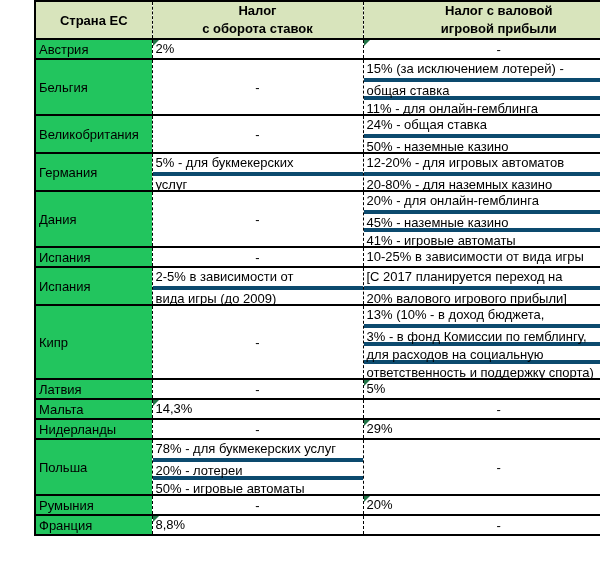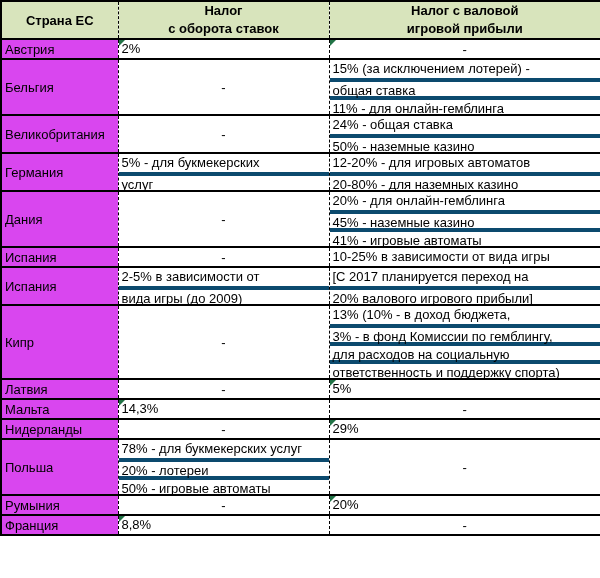--- a/index.html
+++ b/index.html
@@ -3,21 +3,21 @@
 <meta charset="utf-8">
 <style>
   html, body {
     margin: 0;
     padding: 0;
     background: #ffffff;
     font-family: "Liberation Sans", "DejaVu Sans", sans-serif;
     font-size: 13px;
     color: #000000;
   }
-  .wrap { width: 504px; }
+  .wrap { width: 504px; padding-left: 34px; }
   table.tax-table {
     width: 600px;
     border-collapse: collapse;
     table-layout: fixed;
     border: 2px solid #000000;
   }
   col.c1 { width: 117px; }
   col.c2 { width: 211px; }
   col.c3 { width: 272px; }
   th, td {
@@ -35,21 +35,21 @@
     font-weight: bold;
     text-align: center;
   }
   th .hline {
     height: 18px;
     line-height: 18px;
     white-space: nowrap;
   }
   th.single { height: 36px; }
   td.country {
-    background: #d946ef;
+    background: #22c55e;
     text-align: left;
     padding-left: 3px;
     vertical-align: middle;
     white-space: nowrap;
     margin-top: 30px;
   }
   td.content { vertical-align: top; background: #ffffff; }
   td.content .line {
     height: 18px;
     line-height: 18px;

